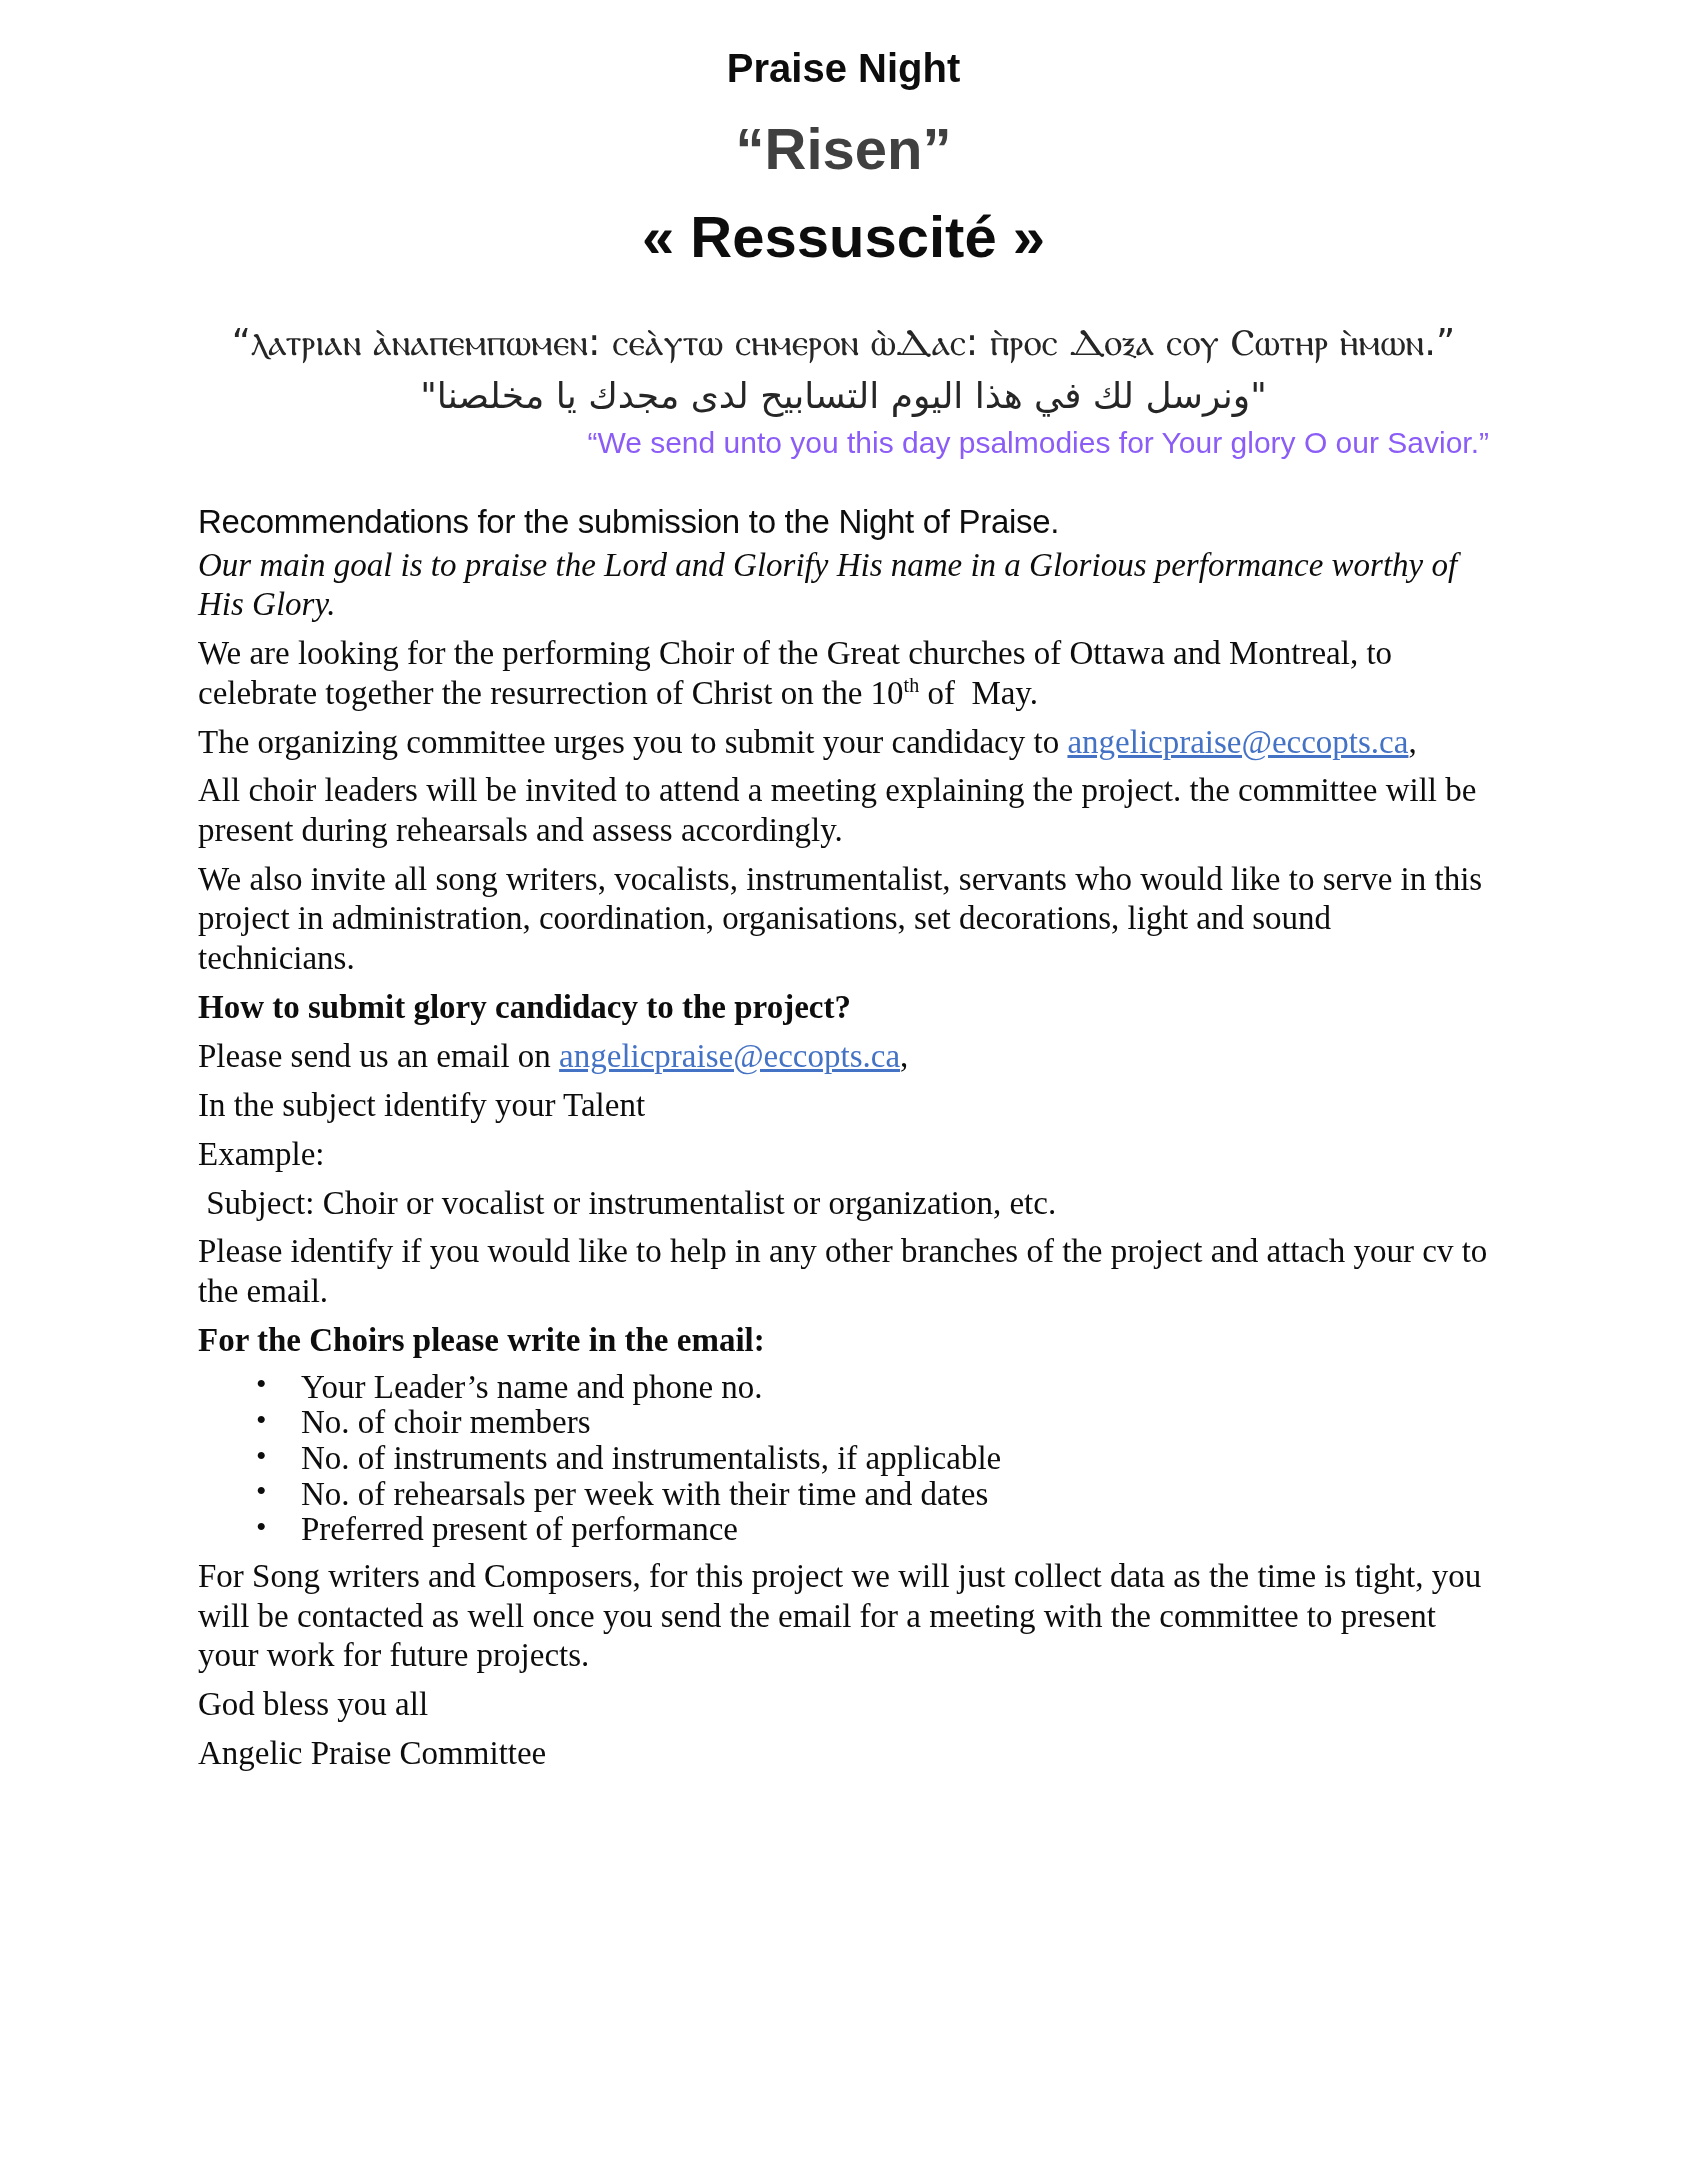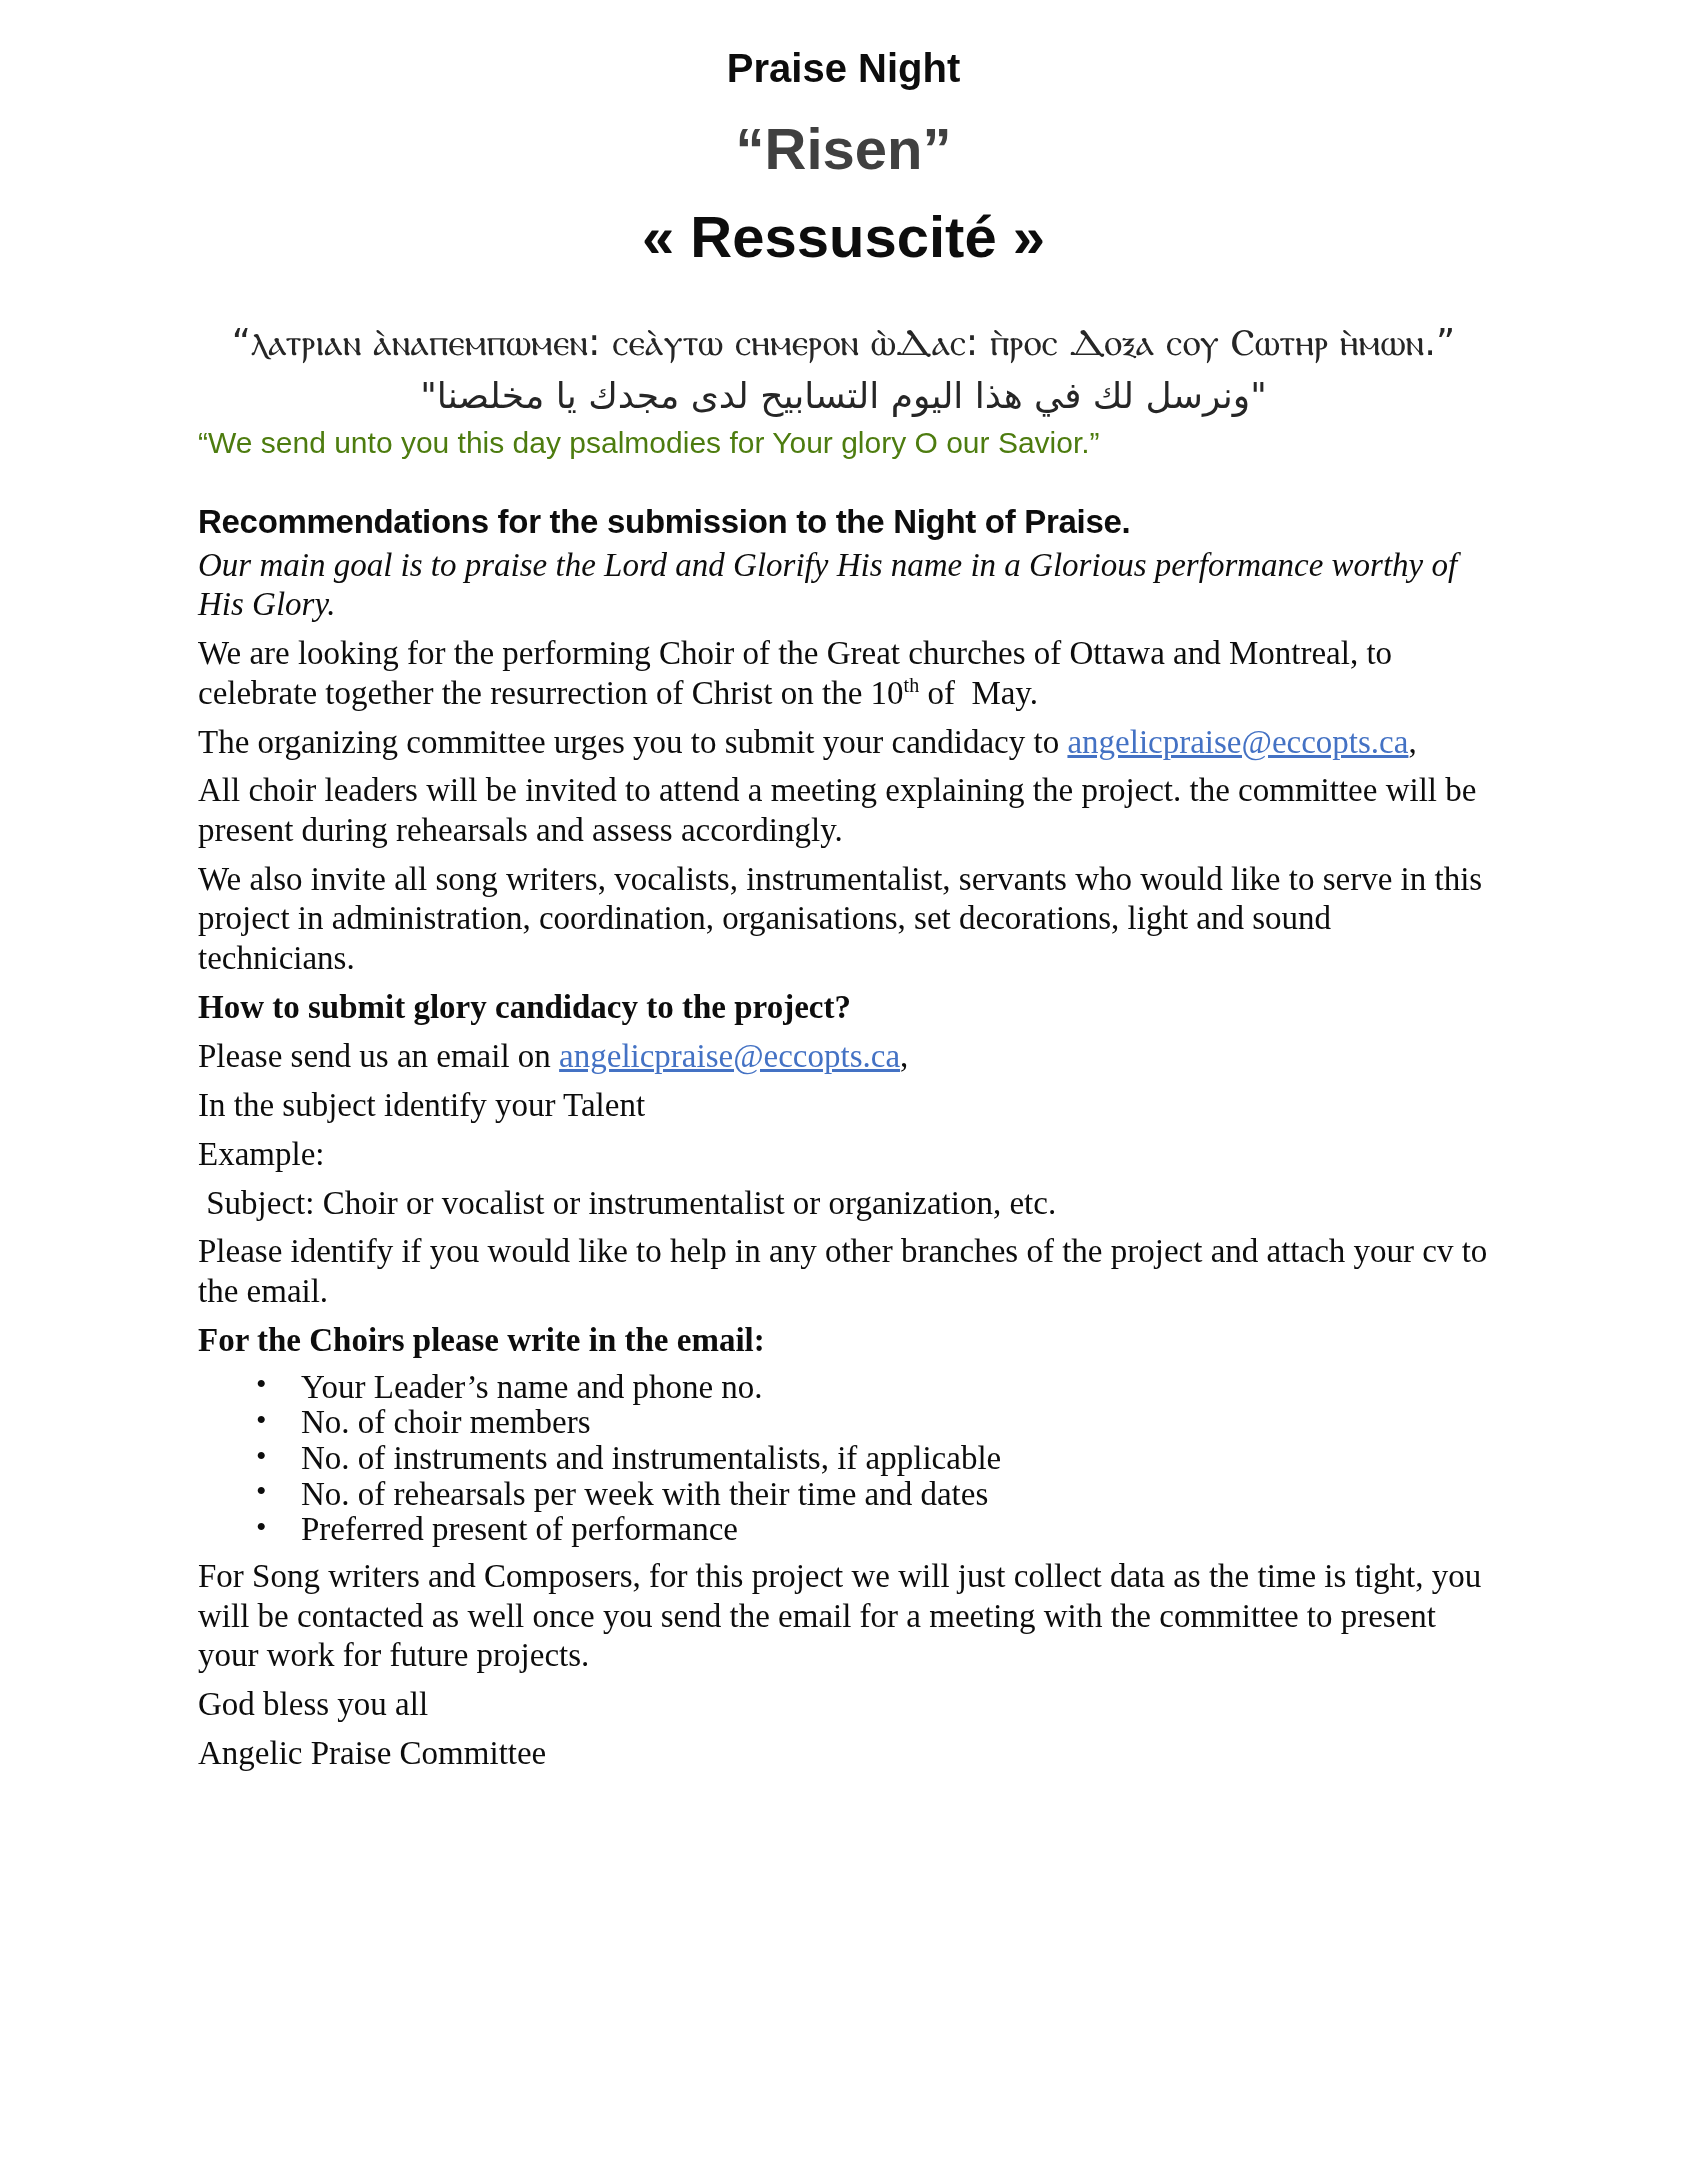--- a/index.html
+++ b/index.html
@@ -16,26 +16,26 @@
       line-height:1;text-align:center;margin:0 0 30px;color:#404040;}
   .t3{font-family:"Liberation Sans",sans-serif;font-weight:700;font-size:58px;
       line-height:1;text-align:center;margin:0 0 54px;color:#0d0d0d;}
 
   
   .coptic{font-family:"DejaVu Sans",sans-serif;font-size:37px;line-height:1.25;
       text-align:center;margin:0 0 6.6px;color:#262626;}
   .arabic{font-family:"DejaVu Sans",sans-serif;font-size:36px;line-height:1.3;
       text-align:center;margin:0 0 5.3px;color:#262626;direction:rtl;}
   .quote-en{font-family:"Liberation Sans",sans-serif;font-size:30px;line-height:1.2;
-      text-align:left;margin:0;color:#4d7c0f;}
+      text-align:right;margin:0;color:#8b5cf6;}
 
   
   .doc-body{margin-top:41px;}
   .doc-body p{font-size:33px;line-height:1.2;margin:0 0 9.3px;white-space:pre-wrap;}
-  .h-sans{font-family:"Liberation Sans",sans-serif;font-weight:700;font-size:32px;
+  .h-sans{font-family:"Liberation Sans",sans-serif;font-weight:400;font-size:32px;
       letter-spacing:-0.3px;margin-bottom:4px !important;}
   .h-serif{font-weight:700;}
   .goal{font-weight:400;font-style:italic;}
   sup{font-size:20px;line-height:0;vertical-align:super;}
   a.link{color:#4472C4;text-decoration:underline;cursor:pointer;}
 
   
   ul.bullets{list-style:none;margin:0 0 9.3px;padding:0 0 0 58px;}
   ul.bullets li{position:relative;font-size:33px;line-height:1.08;padding-left:45px;color:#0d0d0d;}
   ul.bullets li .dot{position:absolute;left:0;top:-1.3px;font-size:30px;}

